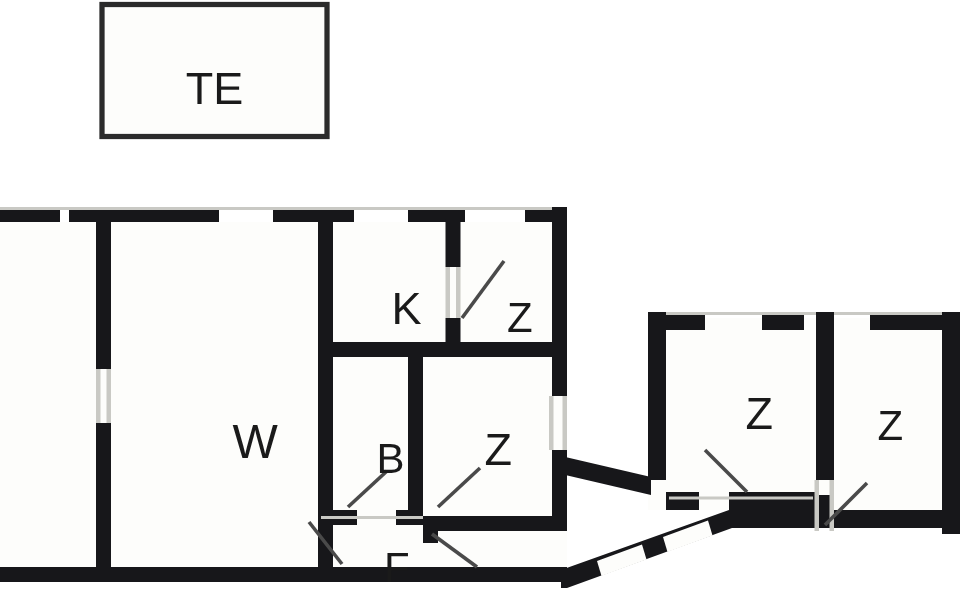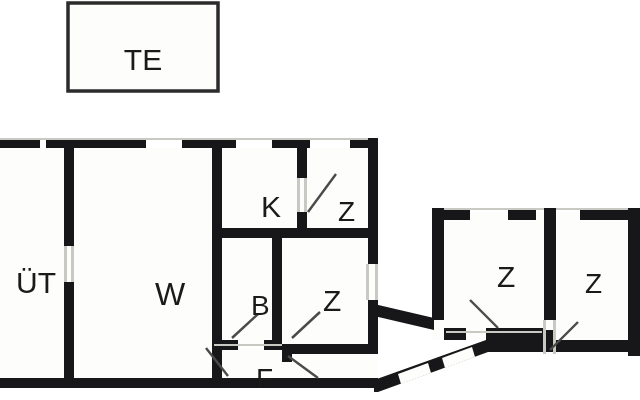--- a/index.html
+++ b/index.html
@@ -150,21 +150,20 @@
     </g>
 
     <g>
       <rect x="68" y="3" width="150" height="88" fill="none" stroke="#2b2b2b" stroke-width="3.5"></rect>
     </g>
 
   </svg>
 
   <div class="legend-label" style="left:68px; top:3px; width:150px; height:113px; display:flex; align-items:center; justify-content:center; font-size:30px;">TE</div>
 
-  <div class="room-label" style="left:16px;  top:268px; font-size:30px;">ÜT</div>
   <div class="room-label" style="left:155px; top:278px; font-size:32px;">W</div>
   <div class="room-label" style="left:261px; top:192px; font-size:30px;">K</div>
   <div class="room-label" style="left:338px; top:198px; font-size:28px;">Z</div>
   <div class="room-label" style="left:251px; top:292px; font-size:28px;">B</div>
   <div class="room-label" style="left:323px; top:286px; font-size:30px;">Z</div>
   <div class="room-label" style="left:256px; top:365px; font-size:28px;">F</div>
   <div class="room-label" style="left:497px; top:262px; font-size:30px;">Z</div>
   <div class="room-label" style="left:585px; top:270px; font-size:28px;">Z</div>
 
 </div>

